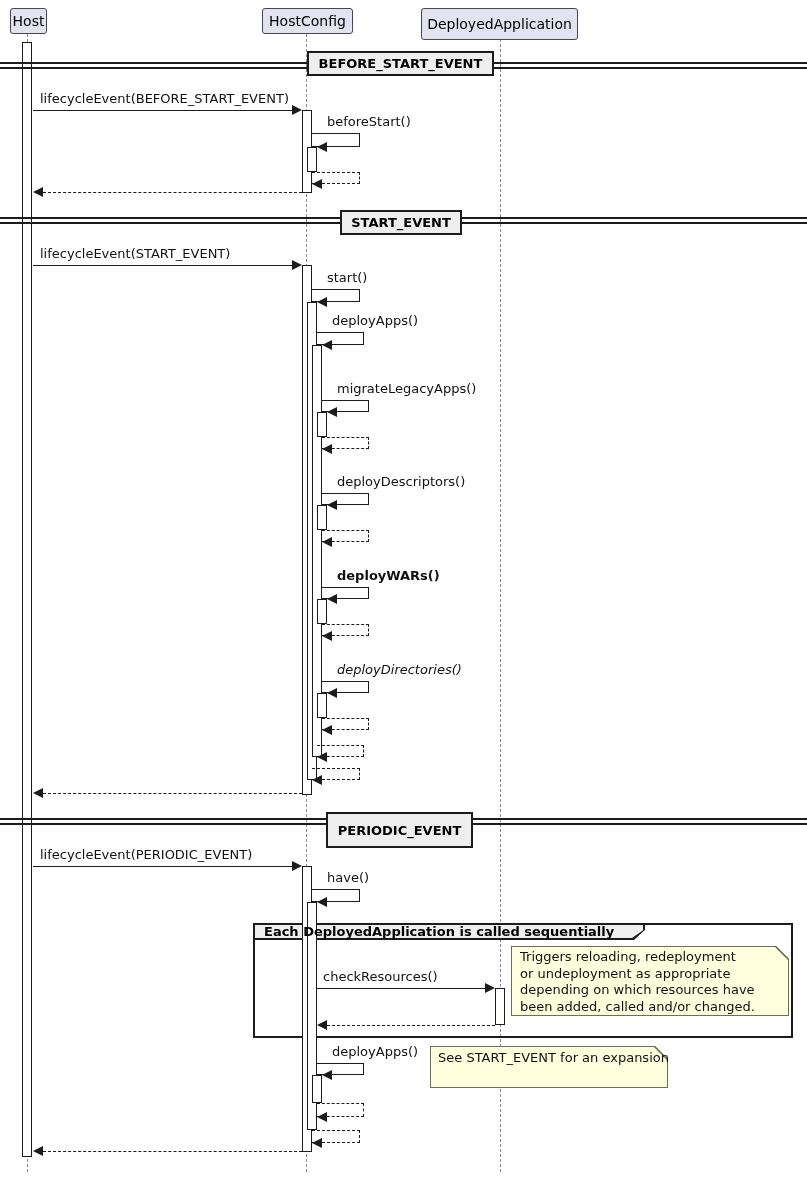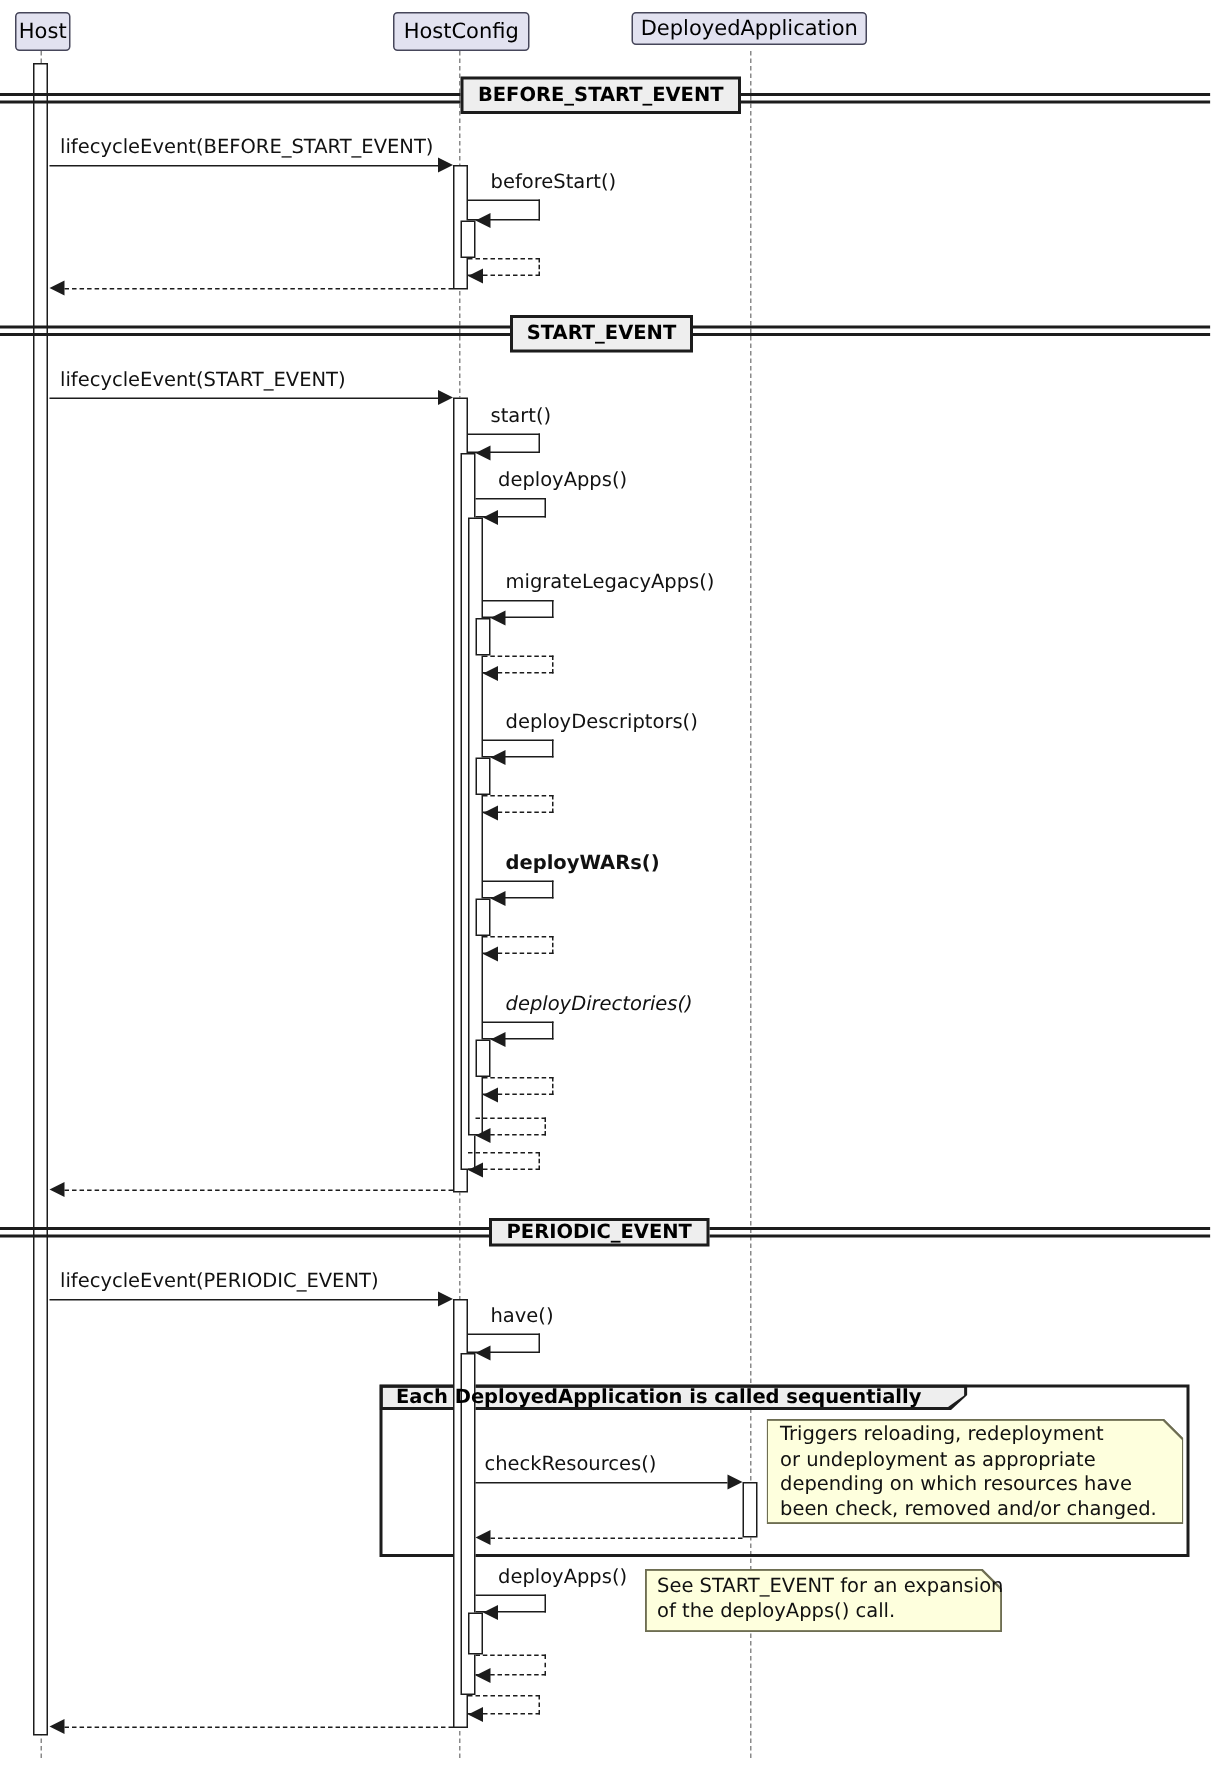--- a/index.html
+++ b/index.html
@@ -152,47 +152,46 @@
   <div class="divln" style="top:62px;"></div>
   <div class="divln" style="top:217px;"></div>
   <div class="divln" style="top:818px;"></div>
 
   <div class="divbox" style="left:307px;top:51px;width:187px;height:25px;">
     <span>BEFORE_START_EVENT</span>
   </div>
   <div class="divbox" style="left:340px;top:210px;width:122px;height:25px;">
     <span>START_EVENT</span>
   </div>
-  <div class="divbox" style="left:326px;top:812px;width:147px;height:19px;">
+  <div class="divbox" style="left:326px;top:812px;width:147px;height:36px;">
     <span>PERIODIC_EVENT</span>
   </div>
 
   <div class="grpl" style="left:264px;top:924px;">Each DeployedApplication is called sequentially</div>
 
   <div class="part" style="left:10px;top:8px;width:37px;height:26px;">
     <span>Host</span>
   </div>
   <div class="part" style="left:262px;top:8px;width:91px;height:26px;">
     <span>HostConfig</span>
   </div>
-  <div class="part" style="left:421px;top:8px;width:157px;height:22px;">
+  <div class="part" style="left:421px;top:8px;width:157px;height:32px;">
     <span>DeployedApplication</span>
   </div>
 
   <div class="note-o" style="left:511px;top:946px;width:278px;height:70px;"></div>
   <div class="note-i" style="left:512px;top:947px;width:276px;height:68px;"></div>
   <div class="crease" style="left:776px;top:946px;"></div>
   <div class="ntext" style="left:520px;top:949px;">
     <div>Triggers reloading, redeployment</div>
     <div>or undeployment as appropriate</div>
     <div>depending on which resources have</div>
-    <div>been check, removed and/or changed.</div>
+    <div>been added, called and/or changed.</div>
   </div>
 
   <div class="note-o" style="left:430px;top:1046px;width:238px;height:42px;"></div>
   <div class="note-i" style="left:431px;top:1047px;width:236px;height:40px;"></div>
   <div class="crease" style="left:655px;top:1046px;"></div>
   <div class="ntext" style="left:438px;top:1050px;">
     <div>See START_EVENT for an expansion</div>
-    <div>of the deployApps() call.</div>
   </div>
 
 </div>
 
 </body></html>

